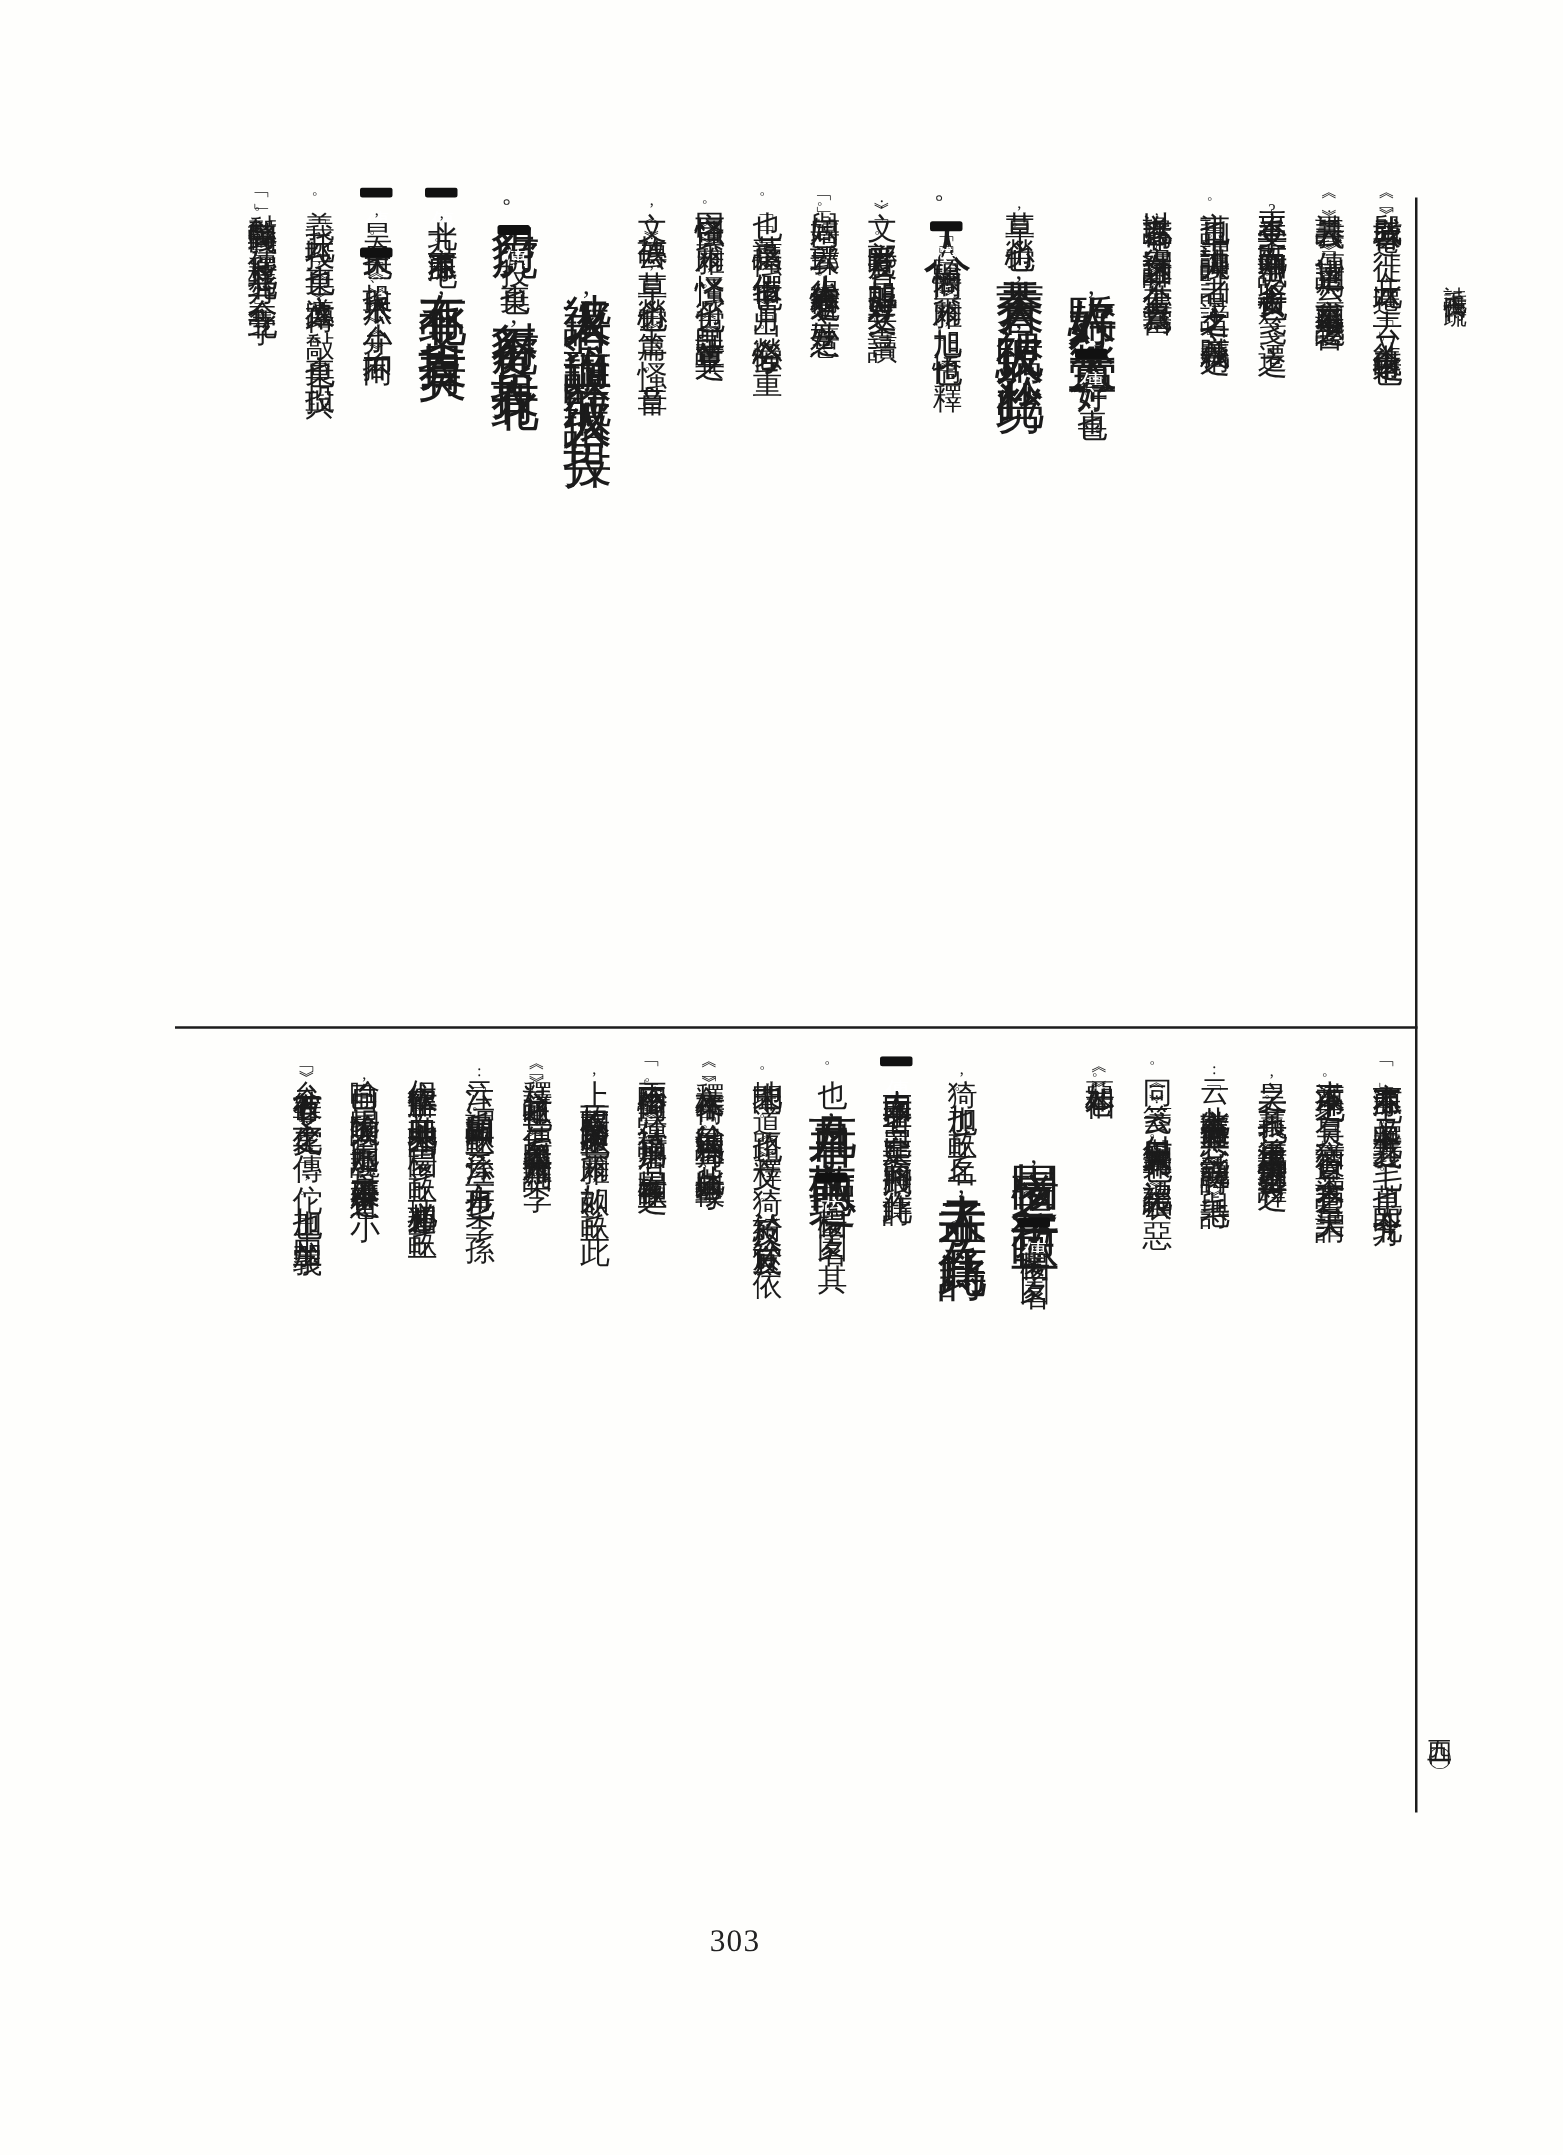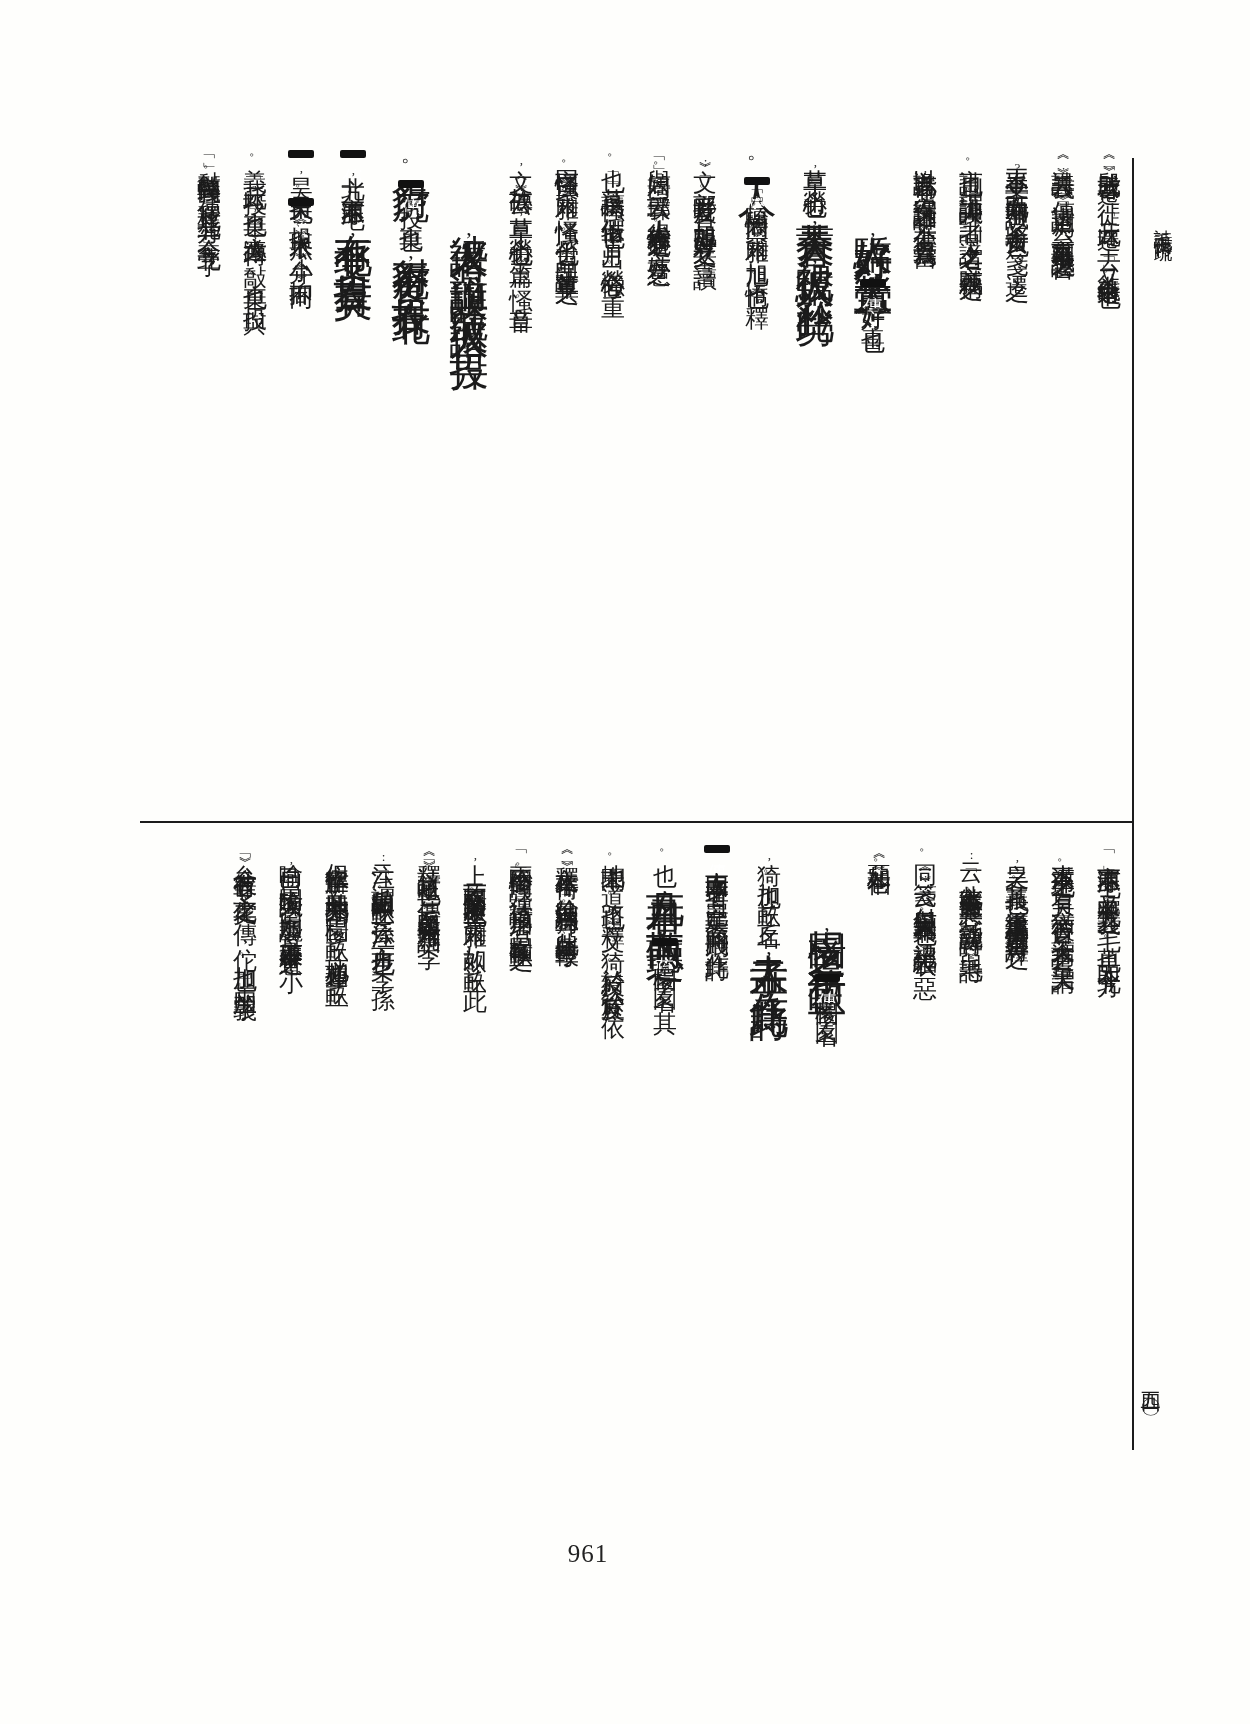--- a/index.html
+++ b/index.html
@@ -91,15 +91,15 @@
     <div class="col"><span class="seg-small"><span class="punct">「</span><span>兩</span><span>驂</span><span>不</span><span>倚</span><span class="punct">」</span><span>同</span><span>誤</span><span class="punct">。</span><span class="punct">《</span><span>傳</span><span class="punct">》</span><span>詁</span><span class="punct">「</span><span>倚</span><span class="punct">」</span><span>爲</span><span class="punct">「</span><span>加</span><span class="punct">」</span><span>者</span><span class="punct">,</span><span>楊</span><span>園</span><span>在</span><span>畝</span><span>丘</span><span>之</span></span></div>
     <div class="col"><span class="seg-small"><span>上</span><span class="punct">,</span><span>故</span><span>云</span><span>楊</span><span>園</span><span>之</span><span>路</span><span>加</span><span>於</span><span>畝</span><span>丘</span><span>也</span><span class="punct">。</span><span class="punct">《</span><span>爾</span><span>雅</span><span class="punct">》</span><span class="punct">:</span><span class="punct">「</span><span>如</span><span>畝</span><span class="punct">,</span><span>畝</span><span>丘</span><span class="punct">。</span><span class="punct">」</span><span>此</span></span></div>
     <div class="col"><span class="seg-small"><span>釋</span><span class="punct">《</span><span>詩</span><span class="punct">》</span><span>之</span><span class="punct">「</span><span>畝</span><span>丘</span><span class="punct">」</span><span>也</span><span class="punct">。</span><span class="punct">《</span><span>傳</span><span class="punct">》</span><span>云</span><span class="punct">「</span><span>丘</span><span>名</span><span class="punct">」</span><span>即</span><span>本</span><span class="punct">《</span><span>爾</span><span>雅</span><span class="punct">》</span><span>爲</span><span>訓</span><span class="punct">。</span><span>李</span></span></div>
     <div class="col"><span class="seg-small"><span>注</span><span>云</span><span class="punct">:</span><span class="punct">「</span><span>謂</span><span>丘</span><span>如</span><span>田</span><span>畝</span><span>曰</span><span>畝</span><span>丘</span><span class="punct">。</span><span class="punct">」</span><span>孫</span><span>注</span><span>云</span><span class="punct">:</span><span class="punct">「</span><span>方</span><span>百</span><span>步</span><span>也</span><span class="punct">。</span><span class="punct">」</span><span>李</span><span class="punct">、</span><span>孫</span></span></div>
     <div class="col"><span class="seg-small"><span>但</span><span>依</span><span>字</span><span>作</span><span>解</span><span class="punct">,</span><span>而</span><span>其</span><span>地</span><span>亦</span><span>未</span><span>聞</span><span class="punct">。</span><span>楊</span><span>園</span><span class="punct">、</span><span>畝</span><span>丘</span><span class="punct">,</span><span>地</span><span>必</span><span>相</span><span>連</span><span class="punct">。</span><span>畝</span><span>丘</span></span></div>
     <div class="col"><span class="seg-small"><span>喻</span><span>自</span><span>己</span><span class="punct">,</span><span>楊</span><span>園</span><span>喻</span><span>讒</span><span>人</span><span class="punct">。</span><span>同</span><span>處</span><span>加</span><span>讒</span><span class="punct">,</span><span>亦</span><span>是</span><span>辟</span><span>嫌</span><span>不</span><span>審</span><span>之</span><span>意</span><span class="punct">。</span><span class="punct">《</span><span>小</span></span></div>
     <div class="col"><span class="seg-small"><span>弁</span><span class="punct">》</span><span class="punct">「</span><span>舍</span><span>彼</span><span>有</span><span>罪</span><span class="punct">,</span><span>予</span><span>之</span><span>佗</span><span>矣</span><span class="punct">」</span><span class="punct">,</span><span class="punct">《</span><span>傳</span><span class="punct">》</span><span class="punct">:</span><span class="punct">「</span><span>佗</span><span class="punct">,</span><span>加</span><span>也</span><span class="punct">。</span><span class="punct">」</span><span>兩</span><span class="punct">「</span><span>加</span><span class="punct">」</span><span>字</span><span>義</span></span></div>
   </div>
 
   <div class="folio">五四〇</div>
-  <div class="page-number">961</div>
+  <div class="page-number">303</div>
 
 </div>
 
 </body></html>

